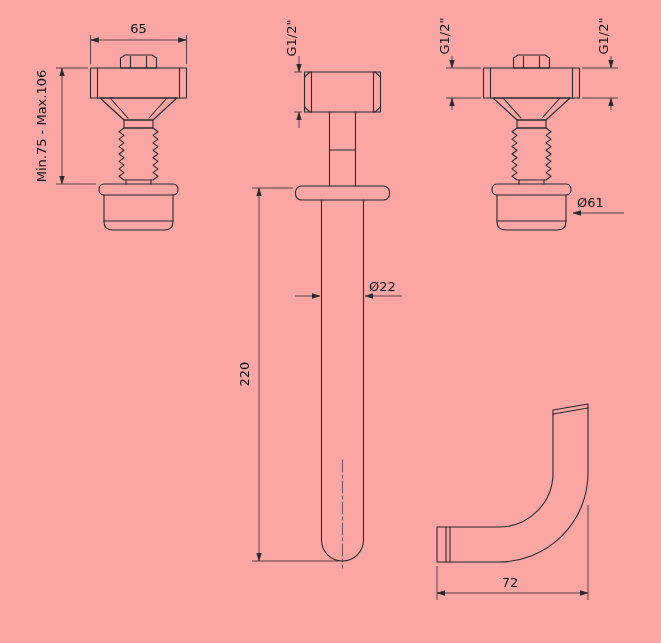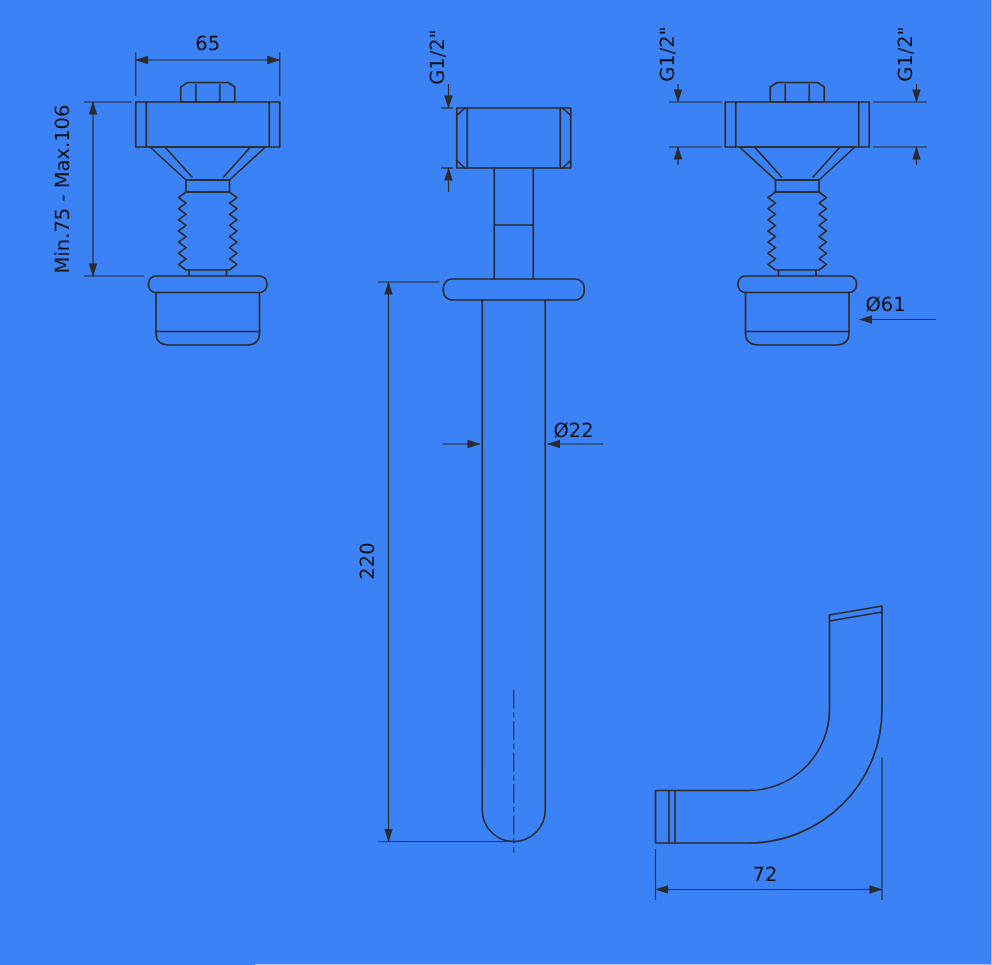--- a/index.html
+++ b/index.html
@@ -1,17 +1,17 @@
 <!DOCTYPE html>
 <html><head>
 <meta charset="utf-8">
 <style>
   html,body { margin:0; padding:0; background:#ffffff; }
   .sheet {
-    width:661px; height:643px; background:#3b82f6; position:relative;
+    width:661px; height:643px; background:#fca5a5; position:relative;
     font-family:"DejaVu Sans", sans-serif; overflow:hidden;
   }
   svg { display:block; }
   svg text {
     font-family:"DejaVu Sans", sans-serif;
     font-size:13px; fill:#111111; stroke:none;
   }
   .body { fill:none; stroke:#2b2b2b; stroke-width:1.1; stroke-linejoin:round; stroke-linecap:round; }
   .dim  { fill:none; stroke:#2b2b2b; stroke-width:0.8; }
   .cl   { fill:none; stroke:#2b2b2b; stroke-width:0.7; stroke-dasharray:12 3 3 3; }

